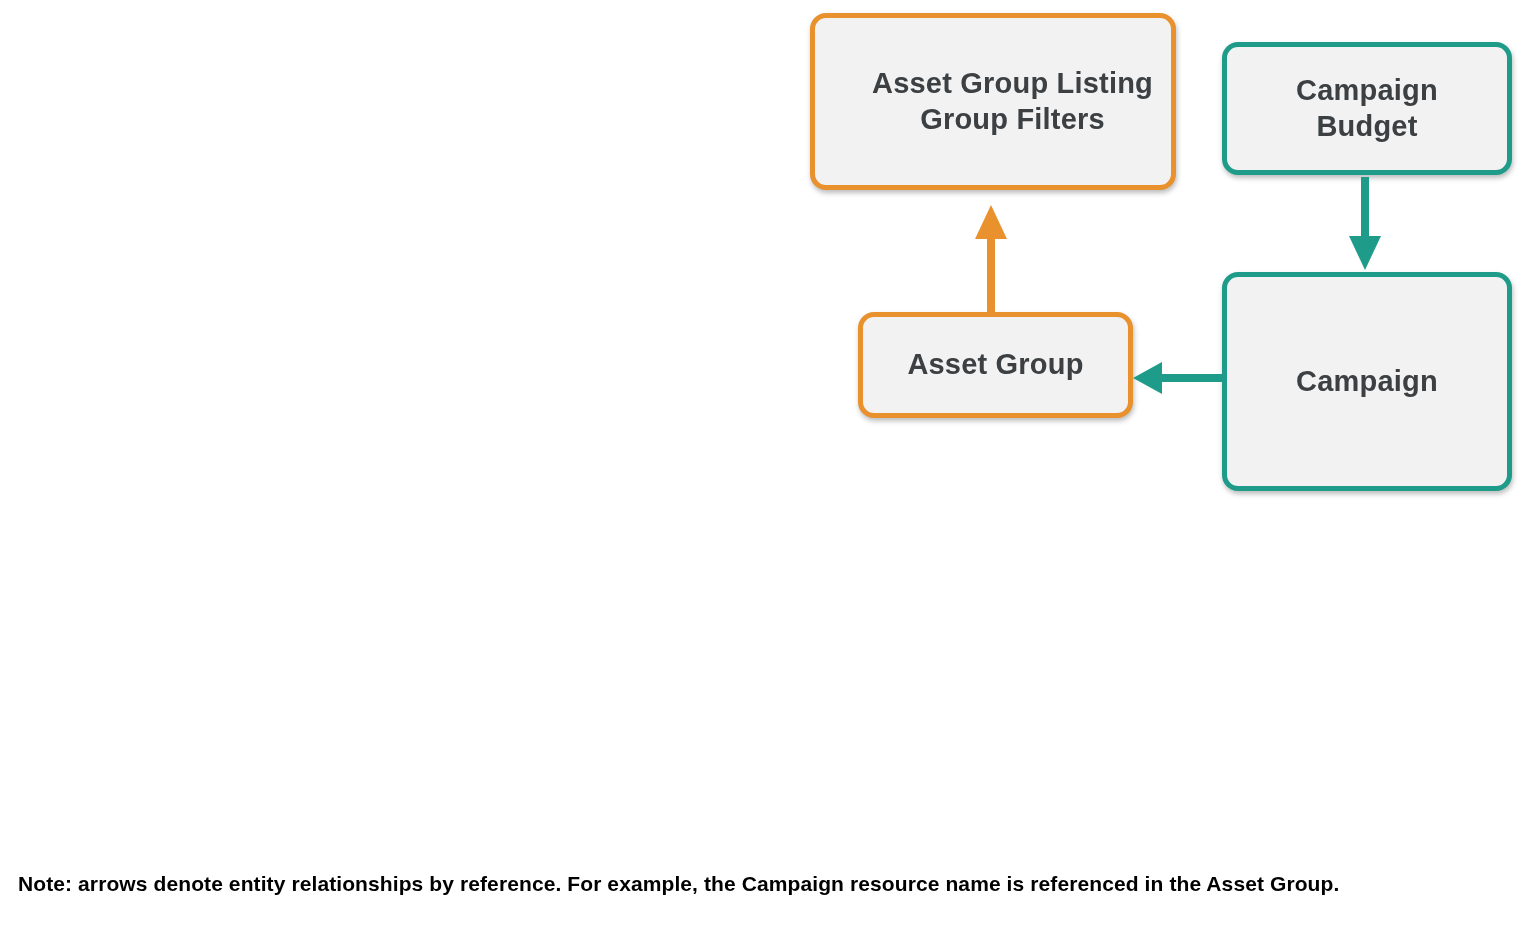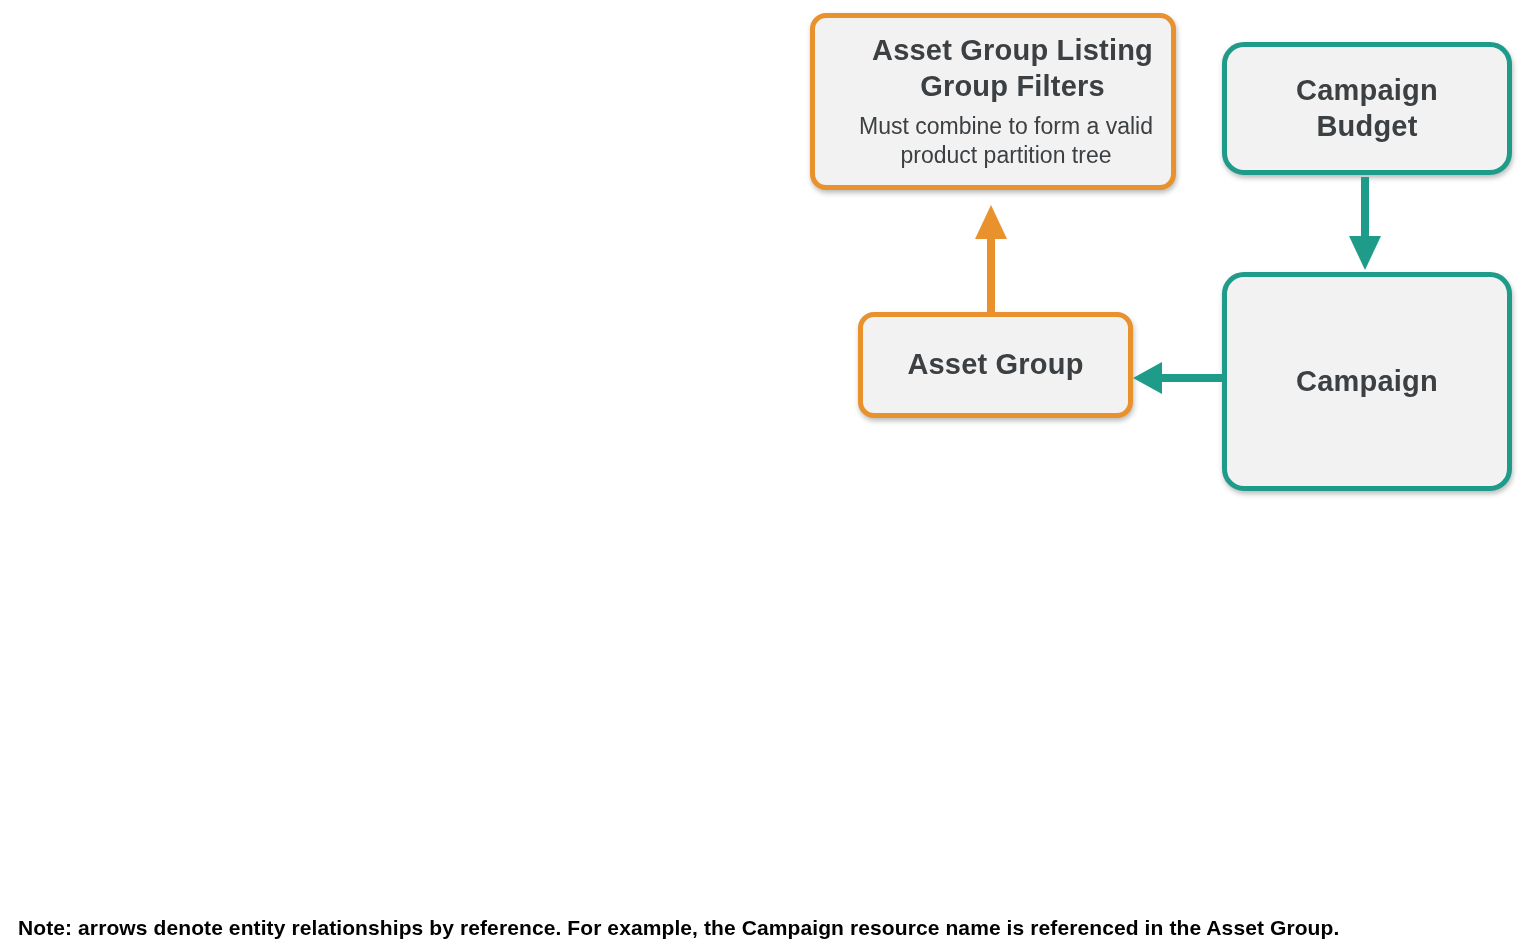--- a/index.html
+++ b/index.html
@@ -34,21 +34,21 @@
     border: 5px solid;
     box-shadow: 1px 3px 5px rgba(60,64,67,0.35);
     display: flex;
     flex-direction: column;
     align-items: center;
     justify-content: center;
     text-align: center;
     padding: 10px 18px;
   }
   .node.orange { border-color: var(--accent-orange); }
-  .node.teal   { border-color: var(--accent-teal); border-radius: 22px; }
+  .node.teal   { border-color: var(--accent-teal); }
   .node-title {
     font-weight: 700;
     font-size: 29px;
     line-height: 1.24;
     color: var(--title-text);
     white-space: pre-line;
     letter-spacing: 0.2px;
   }
   .node-subtitle {
     font-weight: 400;
@@ -73,38 +73,36 @@
     border-top: 34px solid var(--accent-teal);
   }
   .head-left {
     border-top: 16px solid transparent;
     border-bottom: 16px solid transparent;
     border-right: 29px solid var(--accent-teal);
   }
   .footnote {
     position: absolute;
     left: 18px;
-    top: 916px;
+    top: 872px;
     font-weight: 700;
     font-size: 21px;
     color: var(--note-text);
     letter-spacing: 0.1px;
     white-space: nowrap;
   }
 </style>
 </head>
 <body>
 
 <div id="canvas">
 
   <div class="node orange" style="left:810px; top:13px; width:366px; height:177px;align-items:flex-end;">
     <div class="node-title">Asset Group Listing
 Group Filters</div>
-    <div class="node-subtitle">Must combine to form a valid
-product partition tree</div>
   </div>
 
   <div class="node teal" style="left:1222px; top:42px; width:290px; height:133px;">
     <div class="node-title">Campaign
 Budget</div>
   </div>
 
   <div class="node orange" style="left:858px; top:312px; width:275px; height:106px;">
     <div class="node-title">Asset Group</div>
   </div>

